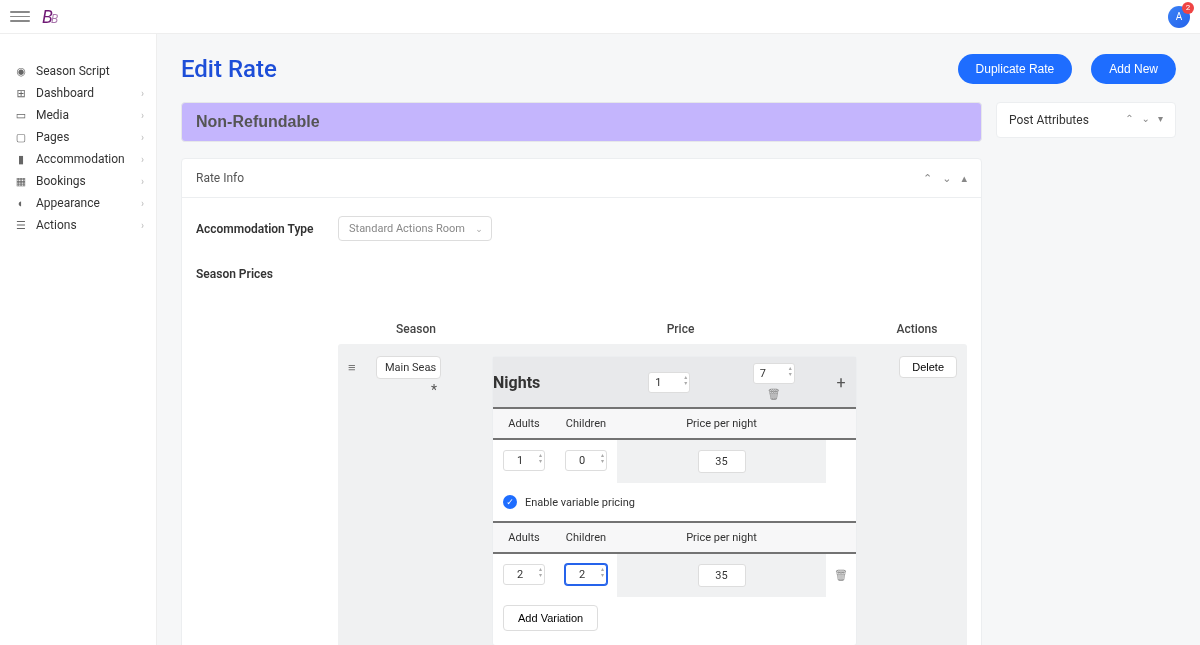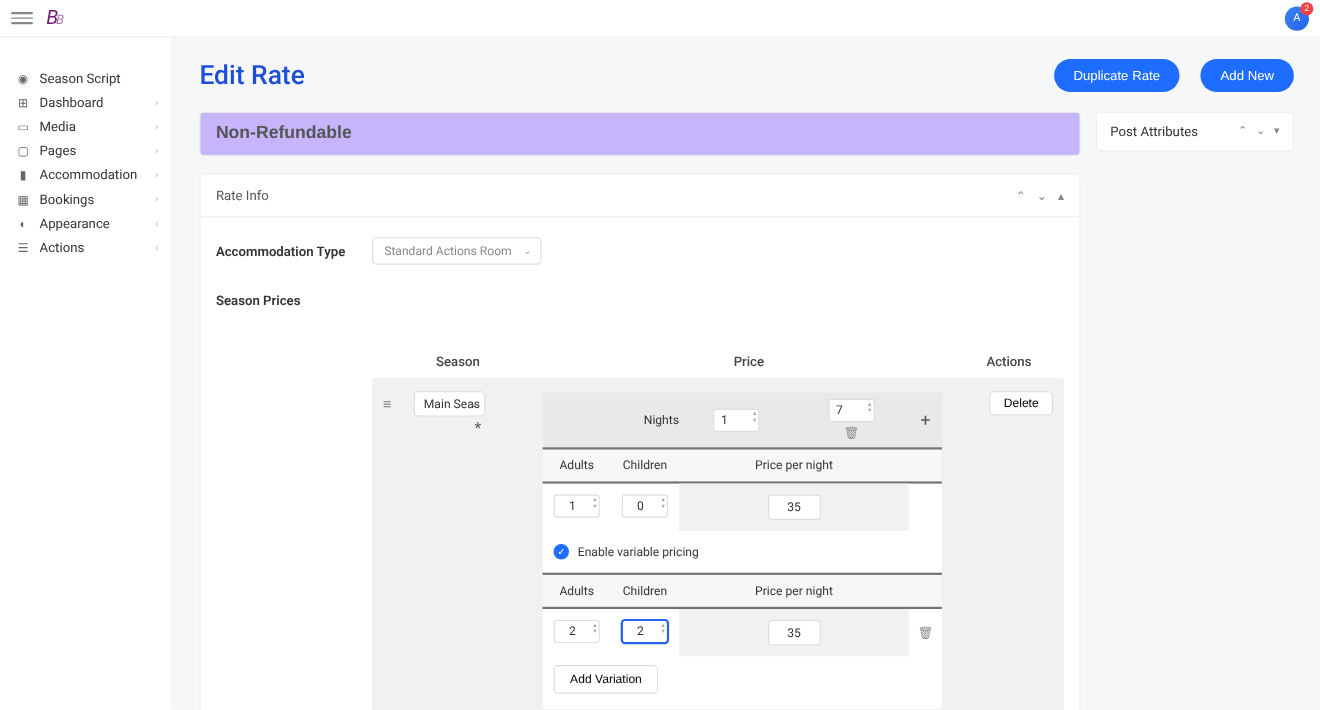--- a/index.html
+++ b/index.html
@@ -57,21 +57,21 @@
   .season-sel { border: 1px solid #ddd; border-radius: 4px; background: #fff; padding: 4px 20px 4px 8px; font-size: 11px; display: inline-flex; align-items: center; position: relative; cursor: pointer; width: 65px; overflow: hidden; white-space: nowrap; }
   .season-sel .chev { position: absolute; right: 6px; font-size: 9px; color: #666; }
   .asterisk { font-size: 14px; text-align: center; color: #555; margin-top: 3px; }
   
   .season-col-price { flex: 1; }
   .season-col-actions { width: 100px; text-align: right; }
   .btn-delete { background: #fff; border: 1px solid #ddd; border-radius: 4px; padding: 4px 12px; font-size: 11px; cursor: pointer; }
   
   .nights-block { background: #fff; border: 1px solid #eceef0; border-radius: 3px; }
   .nights-header { display: flex; align-items: center; background: #e8e9eb; padding: 0; }
-  .nights-label-cell { width: 124px; text-align: right; font-size: 11px; font-weight: 400; padding: 14px 0; }
+  .nights-label-cell { width: 124px; text-align: left; font-size: 16px; font-weight: 700; padding: 14px 0; }
   .nights-inputs { flex: 1; display: flex; }
   .nights-input-cell { flex: 1; display: flex; flex-direction: column; align-items: center; justify-content: center; padding: 6px 0; gap: 4px; }
   .num-input { width: 42px; border: 1px solid #ddd; border-radius: 3px; padding: 3px 14px 3px 6px; font-size: 11px; background: #fff; position: relative; display: inline-block; }
   .num-input .spinner { position: absolute; right: 2px; top: 1px; display: flex; flex-direction: column; font-size: 6px; line-height: 6px; color: #aaa; cursor: pointer; }
   .num-input.focused { border-color: #2563eb; box-shadow: 0 0 0 1px #2563eb; }
   .trash-icon { color: #888; font-size: 11px; cursor: pointer; }
   .add-night-cell { width: 30px; display: flex; align-items: center; justify-content: center; font-size: 16px; color: #555; cursor: pointer; }
   
   .price-row { display: flex; border-top: 2px solid #737373; }
   .guests-cell { width: 124px; display: flex; }

